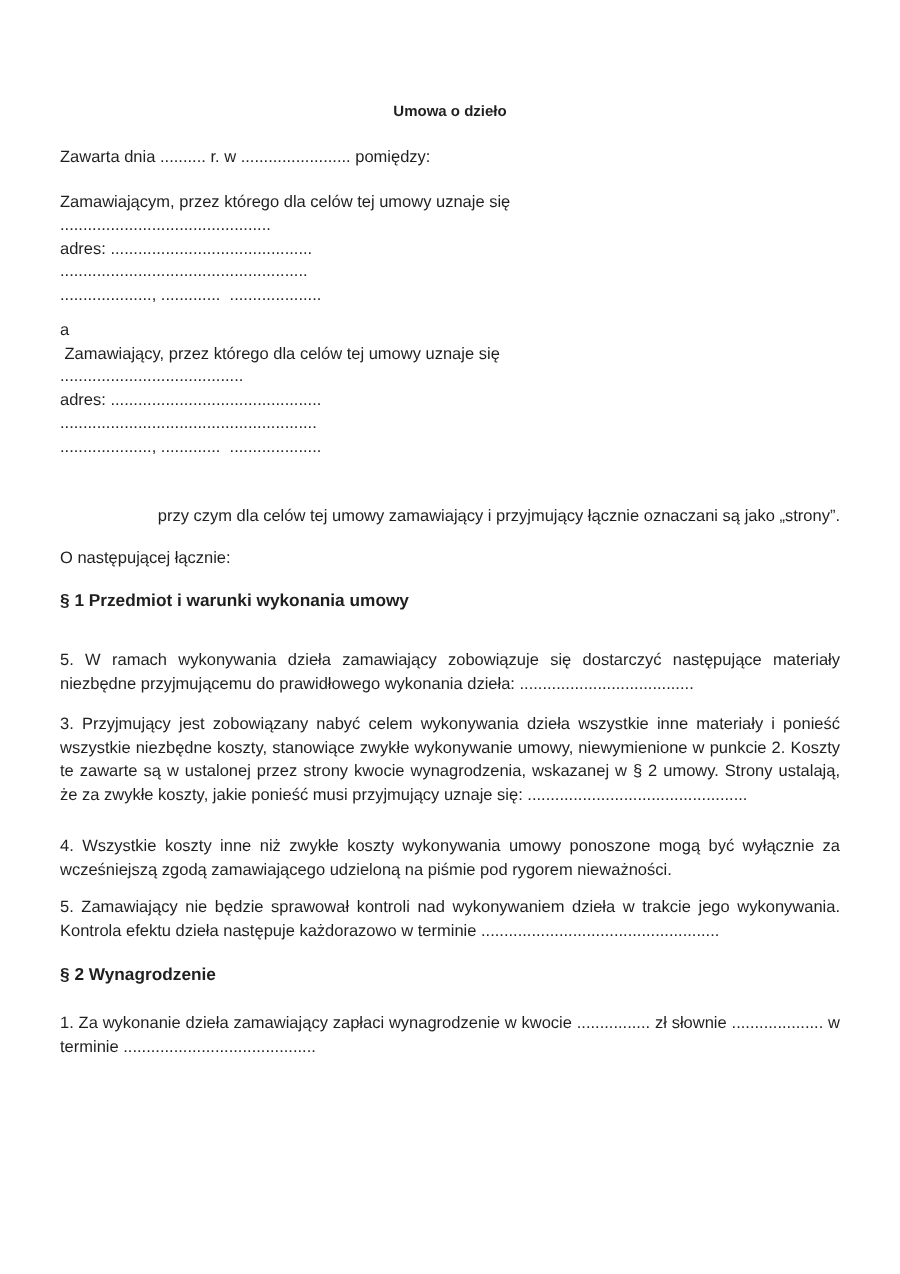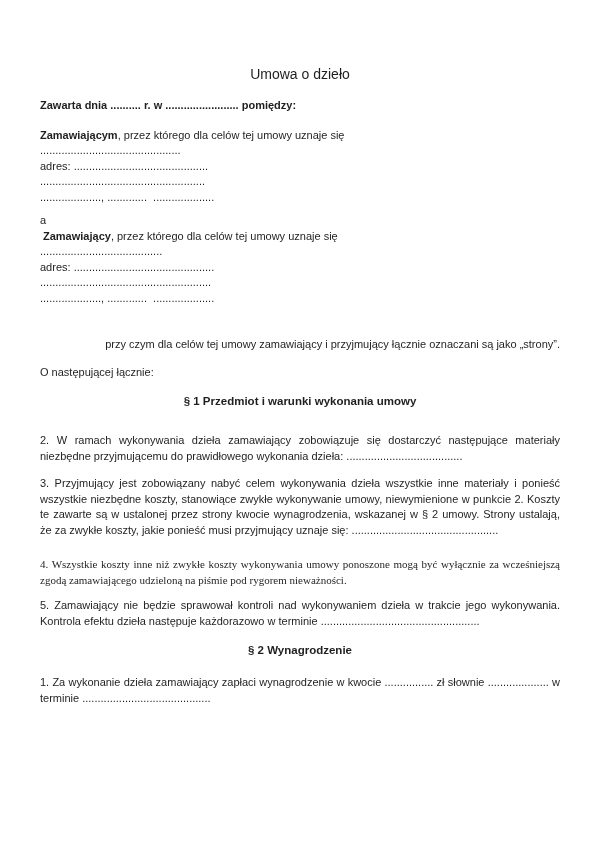--- a/index.html
+++ b/index.html
@@ -17,37 +17,37 @@
     padding: 66px 40px 30px 40px;
     overflow: hidden;
     font-family: "Liberation Sans", "DejaVu Sans", sans-serif;
     font-size: 11px;
     line-height: 15.5px;
     color: #1f1f1f;
     -webkit-font-smoothing: antialiased;
   }
   p, h1, h2 { margin: 0; padding: 0; }
   .title {
-    font-size: 14px;
+    font-size: 10px;
     line-height: 17px;
-    font-weight: 400;
+    font-weight: 700;
     text-align: center;
     margin-bottom: 15px;
   }
   .sec-heading {
     font-size: 11.5px;
     line-height: 16px;
     font-weight: 700;
-    text-align: center;
+    text-align: left;
   }
-  .b { font-weight: 700; }
+  .b { font-weight: 400; }
   .dots { white-space: pre-wrap; }
   .just { text-align: justify; }
   .party2-heading { padding-left: 3px; }
-  .mb10 { margin-bottom: 10px; font-family: Liberation Serif, serif; }
+  .mb10 { margin-bottom: 10px; }
   .mb11 { margin-bottom: 11px; }
   .mb12 { margin-bottom: 12px; }
   .mb13 { margin-bottom: 13px; }
   .mb14 { margin-bottom: 14px; }
   .mb17 { margin-bottom: 17px; }
   .mb19 { margin-bottom: 19px; }
   .mb24 { margin-bottom: 24px; }
   .mt8  { margin-top: 8px; }
   .mt31 { margin-top: 31px; text-align: right; }
 </style>
@@ -73,21 +73,21 @@
   <p class="dots">adres: ..............................................</p>
   <p class="dots">........................................................</p>
   <p class="dots">...................., .............  ....................</p>
 
   <p class="mt31 mb12">przy czym dla celów tej umowy zamawiający i przyjmujący łącznie oznaczani są jako „strony”.</p>
 
   <p class="mb13">O następującej łącznie:</p>
 
   <h2 class="sec-heading mb24">§ 1 Przedmiot i warunki wykonania umowy</h2>
 
-  <p class="just mb12">2. W ramach wykonywania dzieła zamawiający zobowiązuje się dostarczyć następujące materiały niezbędne przyjmującemu do prawidłowego wykonania dzieła: ......................................</p>
+  <p class="just mb12">5. W ramach wykonywania dzieła zamawiający zobowiązuje się dostarczyć następujące materiały niezbędne przyjmującemu do prawidłowego wykonania dzieła: ......................................</p>
   <p class="just mb19">3. Przyjmujący jest zobowiązany nabyć celem wykonywania dzieła wszystkie inne materiały i ponieść wszystkie niezbędne koszty, stanowiące zwykłe wykonywanie umowy, niewymienione w punkcie 2. Koszty te zawarte są w ustalonej przez strony kwocie wynagrodzenia, wskazanej w § 2 umowy. Strony ustalają, że za zwykłe koszty, jakie ponieść musi przyjmujący uznaje się: ................................................</p>
   <p class="just mb10">4. Wszystkie koszty inne niż zwykłe koszty wykonywania umowy ponoszone mogą być wyłącznie za wcześniejszą zgodą zamawiającego udzieloną na piśmie pod rygorem nieważności.</p>
   <p class="just mb13">5. Zamawiający nie będzie sprawował kontroli nad wykonywaniem dzieła w trakcie jego wykonywania. Kontrola efektu dzieła następuje każdorazowo w terminie ....................................................</p>
 
   <h2 class="sec-heading mb17">§ 2 Wynagrodzenie</h2>
 
   <p class="just">1. Za wykonanie dzieła zamawiający zapłaci wynagrodzenie w kwocie ................ zł słownie .................... w terminie ..........................................</p>
 
 </div>
 

